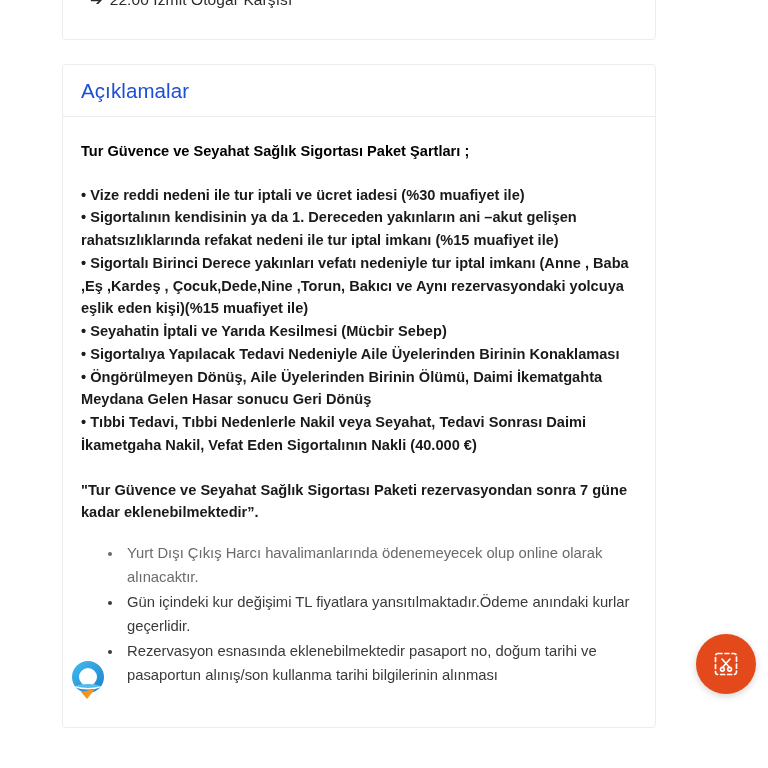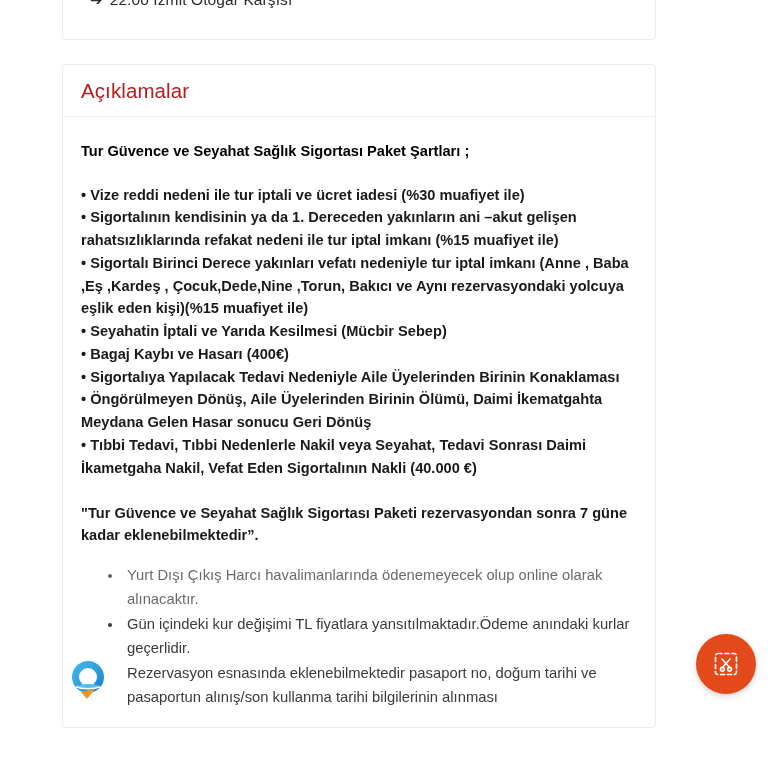--- a/index.html
+++ b/index.html
@@ -68,21 +68,21 @@
     border-bottom: 1px solid #ececec;
     display: flex;
     align-items: center;
     padding: 0 18px;
     box-sizing: border-box;
   }
   .card-header h2 {
     margin: 0;
     font-size: 20.5px;
     font-weight: 400;
-    color: #b91c1c;
+    color: #1d4ed8;
     letter-spacing: .1px;
   }
 
   .card-body {
     padding: 24px 18px 10px 18px;
   }
 
   
   .pkg-title {
     font-size: 14.6px;
@@ -210,21 +210,20 @@
 
     <div class="card-body">
 
       <p class="pkg-title">Tur Güvence ve Seyahat Sağlık Sigortası Paket Şartları ;</p>
 
       <div class="pkg-list">
         <p class="pkg-item">• Vize reddi nedeni ile tur iptali ve ücret iadesi (%30 muafiyet ile)</p>
         <p class="pkg-item">• Sigortalının kendisinin ya da 1. Dereceden yakınların ani –akut gelişen rahatsızlıklarında refakat nedeni ile tur iptal imkanı (%15 muafiyet ile)</p>
         <p class="pkg-item">• Sigortalı Birinci Derece yakınları vefatı nedeniyle tur iptal imkanı (Anne , Baba ,Eş ,Kardeş , Çocuk,Dede,Nine ,Torun, Bakıcı ve Aynı rezervasyondaki yolcuya eşlik eden kişi)(%15 muafiyet ile)</p>
         <p class="pkg-item">• Seyahatin İptali ve Yarıda Kesilmesi (Mücbir Sebep)</p>
-        <p class="pkg-item">• Bagaj Kaybı ve Hasarı (400€)</p>
         <p class="pkg-item">• Sigortalıya Yapılacak Tedavi Nedeniyle Aile Üyelerinden Birinin Konaklaması</p>
         <p class="pkg-item">• Öngörülmeyen Dönüş, Aile Üyelerinden Birinin Ölümü, Daimi İkematgahta Meydana Gelen Hasar sonucu Geri Dönüş</p>
         <p class="pkg-item">• Tıbbi Tedavi, Tıbbi Nedenlerle Nakil veya Seyahat, Tedavi Sonrası Daimi İkametgaha Nakil, Vefat Eden Sigortalının Nakli (40.000 €)</p>
       </div>
 
       <p class="pkg-quote">"Tur Güvence ve Seyahat Sağlık Sigortası Paketi rezervasyondan sonra 7 güne kadar eklenebilmektedir”.</p>
 
       <ul class="note-list">
         <li class="faded">Yurt Dışı Çıkış Harcı havalimanlarında ödenemeyecek olup online olarak alınacaktır.</li>
         <li>Gün içindeki kur değişimi TL fiyatlara yansıtılmaktadır.Ödeme anındaki kurlar geçerlidir.</li>

